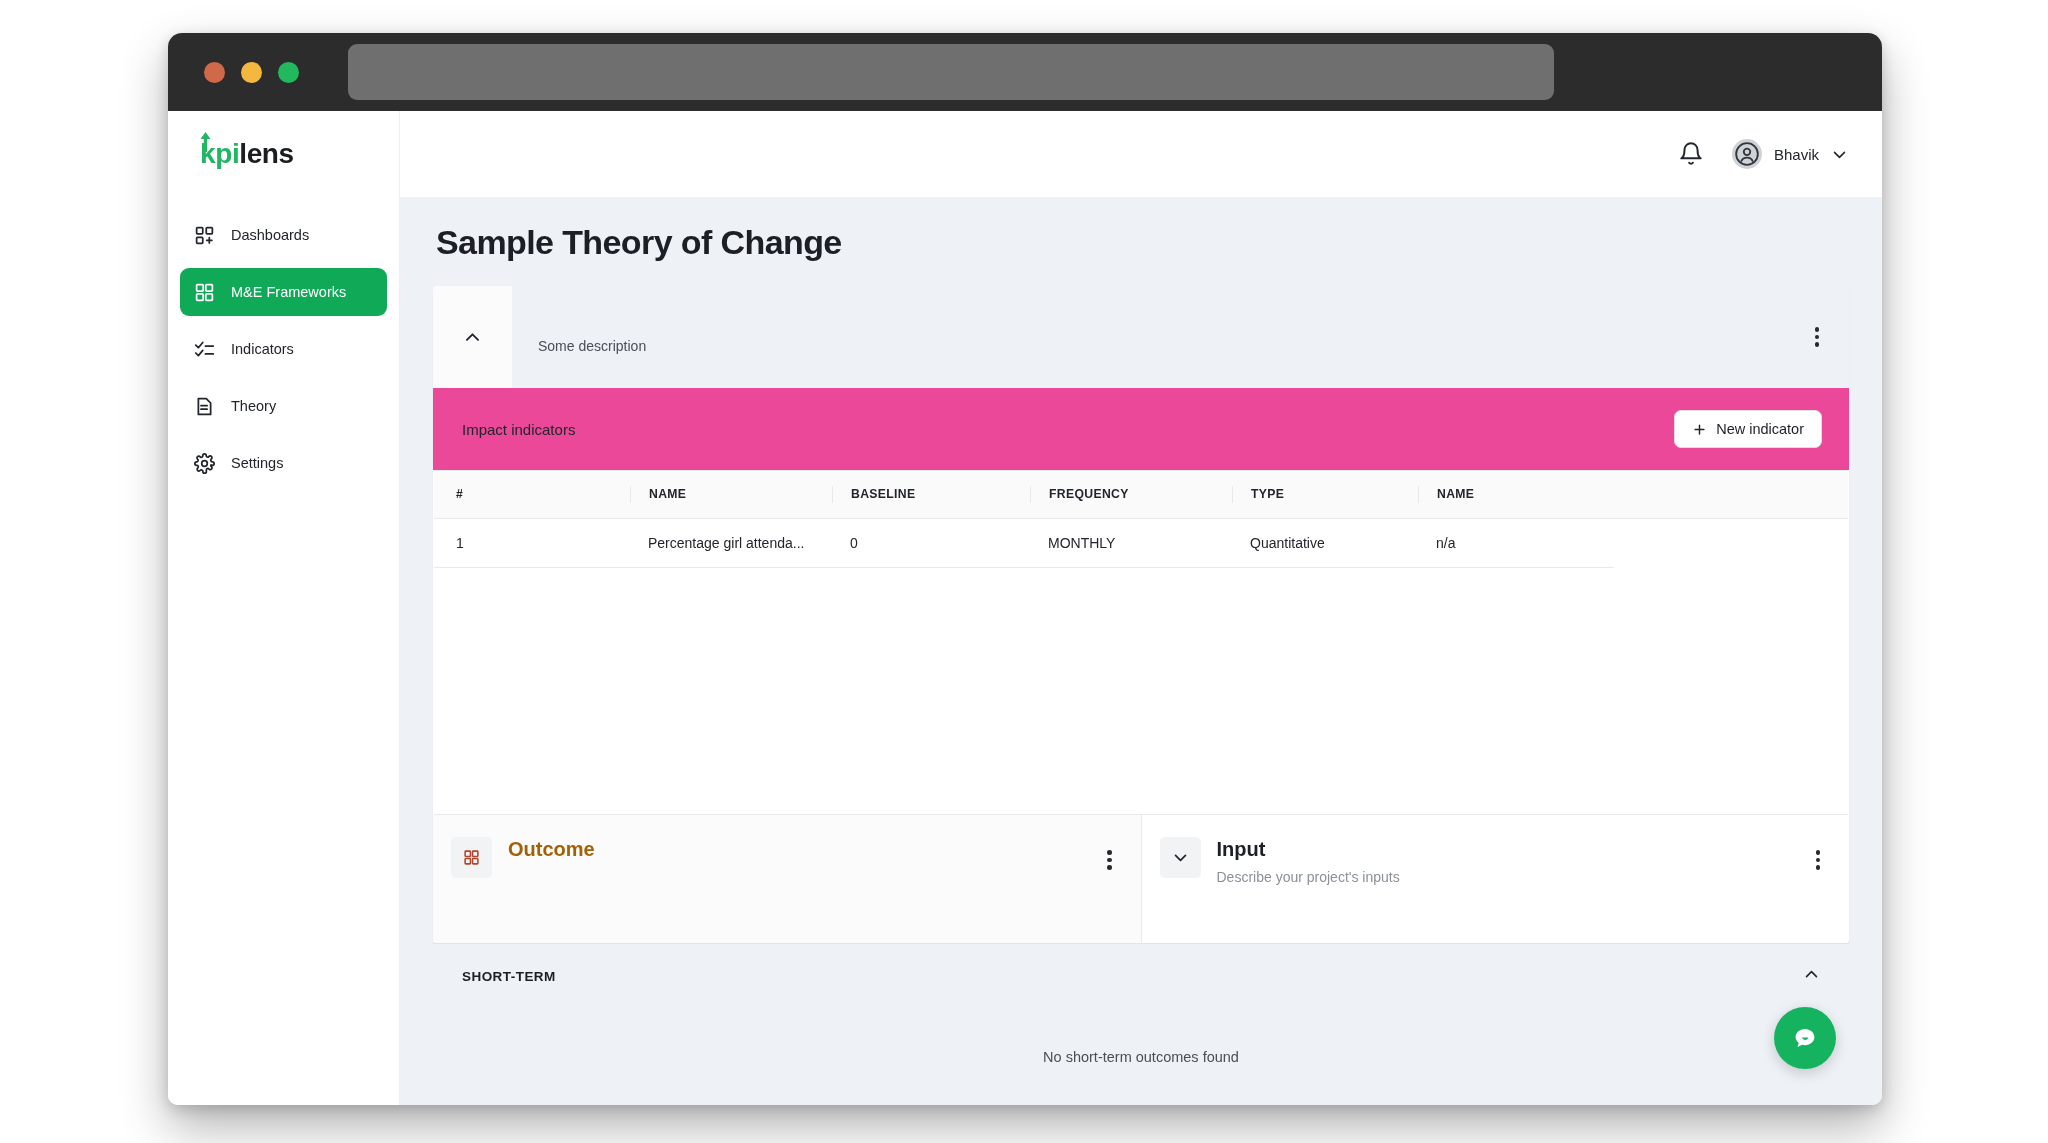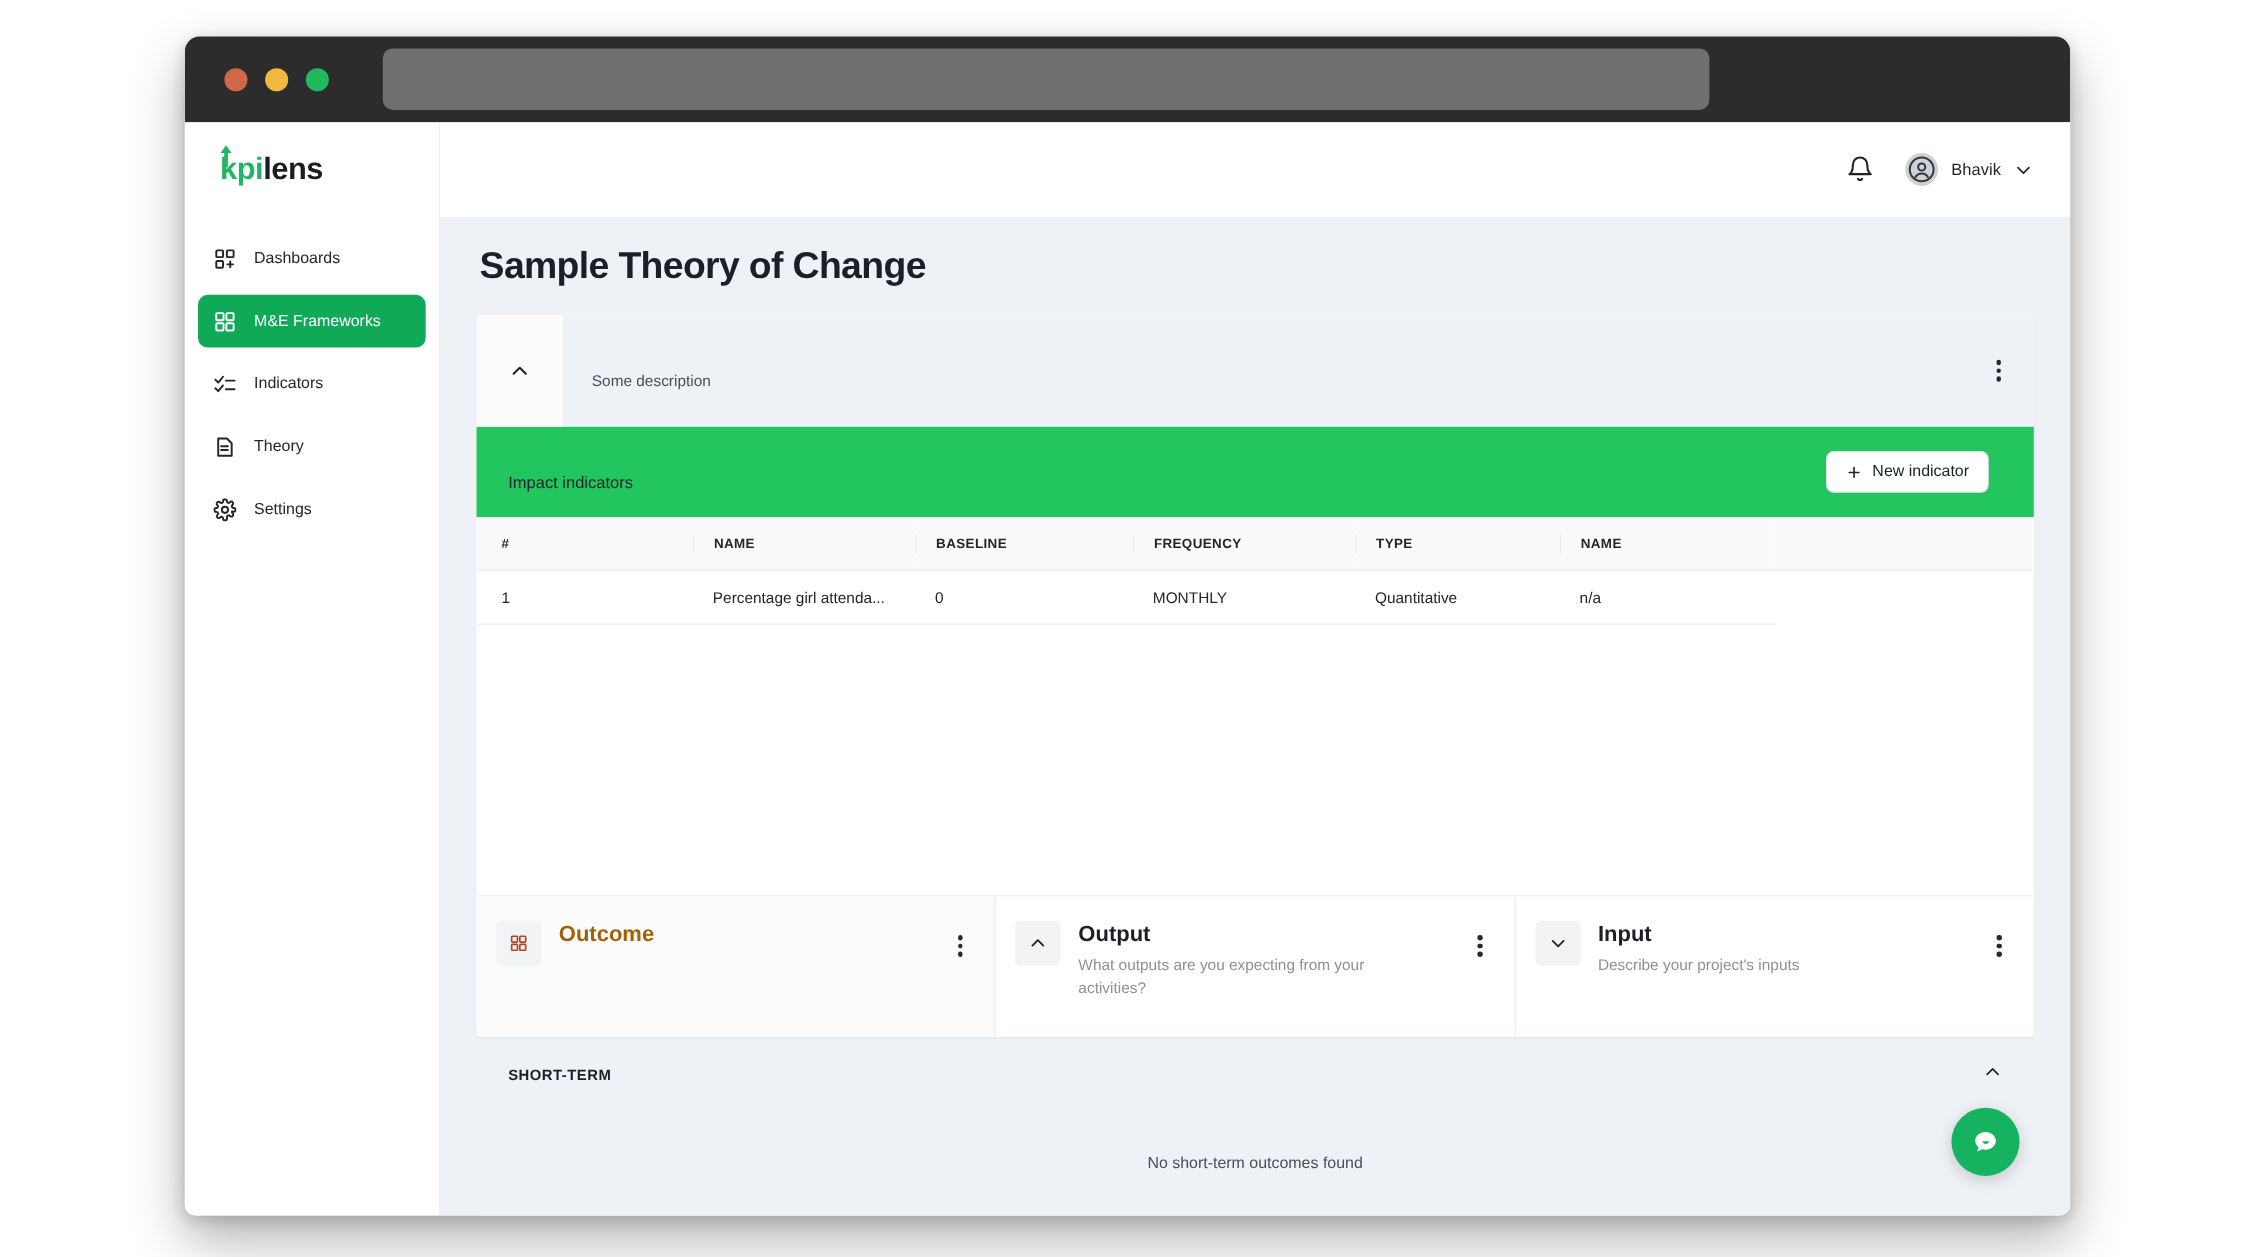--- a/index.html
+++ b/index.html
@@ -176,23 +176,23 @@
     display: flex; align-items: center; justify-content: center;
     cursor: pointer;
   }
   .kebab { width: 5px; }
   .kebab i {
     display: block; width: 4.5px; height: 4.5px; border-radius: 50%;
     background: #262a30; margin: 3px 0;
   }
 
   .ind-bar {
-    display: flex; align-items: flex-end; justify-content: space-between;
-    background: #22c55e;
-    padding: 22px 41px 22px 29px;
+    display: flex; align-items: center; justify-content: space-between;
+    background: #ec4899;
+    padding: 22px 27px 22px 29px;
   }
   .ind-label { font-size: 15px; color: #22252b; font-weight: 400; }
   .new-ind-btn {
     display: flex; align-items: center; gap: 9px;
     border: 1px solid #dcdfe4;
     background: #ffffff;
     border-radius: 7px;
     padding: 10px 17px;
     font-size: 14.5px;
     color: #1c1f25;
@@ -510,38 +510,20 @@
                 </div>
                 <span class="stage-kebab">
                   <span class="kebab">
                       <i></i>
                       <i></i>
                       <i></i>
                     </span>
                 </span>
               </div>
 
-              <div class="stage">
-                <span class="stage-ico">
-                  <svg viewBox="0 0 24 24" fill="none" stroke="#22252b" stroke-width="2.4" stroke-linecap="round" stroke-linejoin="round">
-                    <path d="M5 15l7-7 7 7"></path>
-                  </svg>
-                </span>
-                <div class="stage-body">
-                  <div class="stage-title">Output</div>
-                  <div class="stage-desc">What outputs are you expecting from your activities?</div>
-                </div>
-                <span class="stage-kebab">
-                  <span class="kebab">
-                      <i></i>
-                      <i></i>
-                      <i></i>
-                    </span>
-                </span>
-              </div>
 
               <div class="stage">
                 <span class="stage-ico">
                   <svg viewBox="0 0 24 24" fill="none" stroke="#22252b" stroke-width="2.4" stroke-linecap="round" stroke-linejoin="round">
                     <path d="M5 9l7 7 7-7"></path>
                   </svg>
                 </span>
                 <div class="stage-body">
                   <div class="stage-title">Input</div>
                   <div class="stage-desc">Describe your project's inputs</div>

